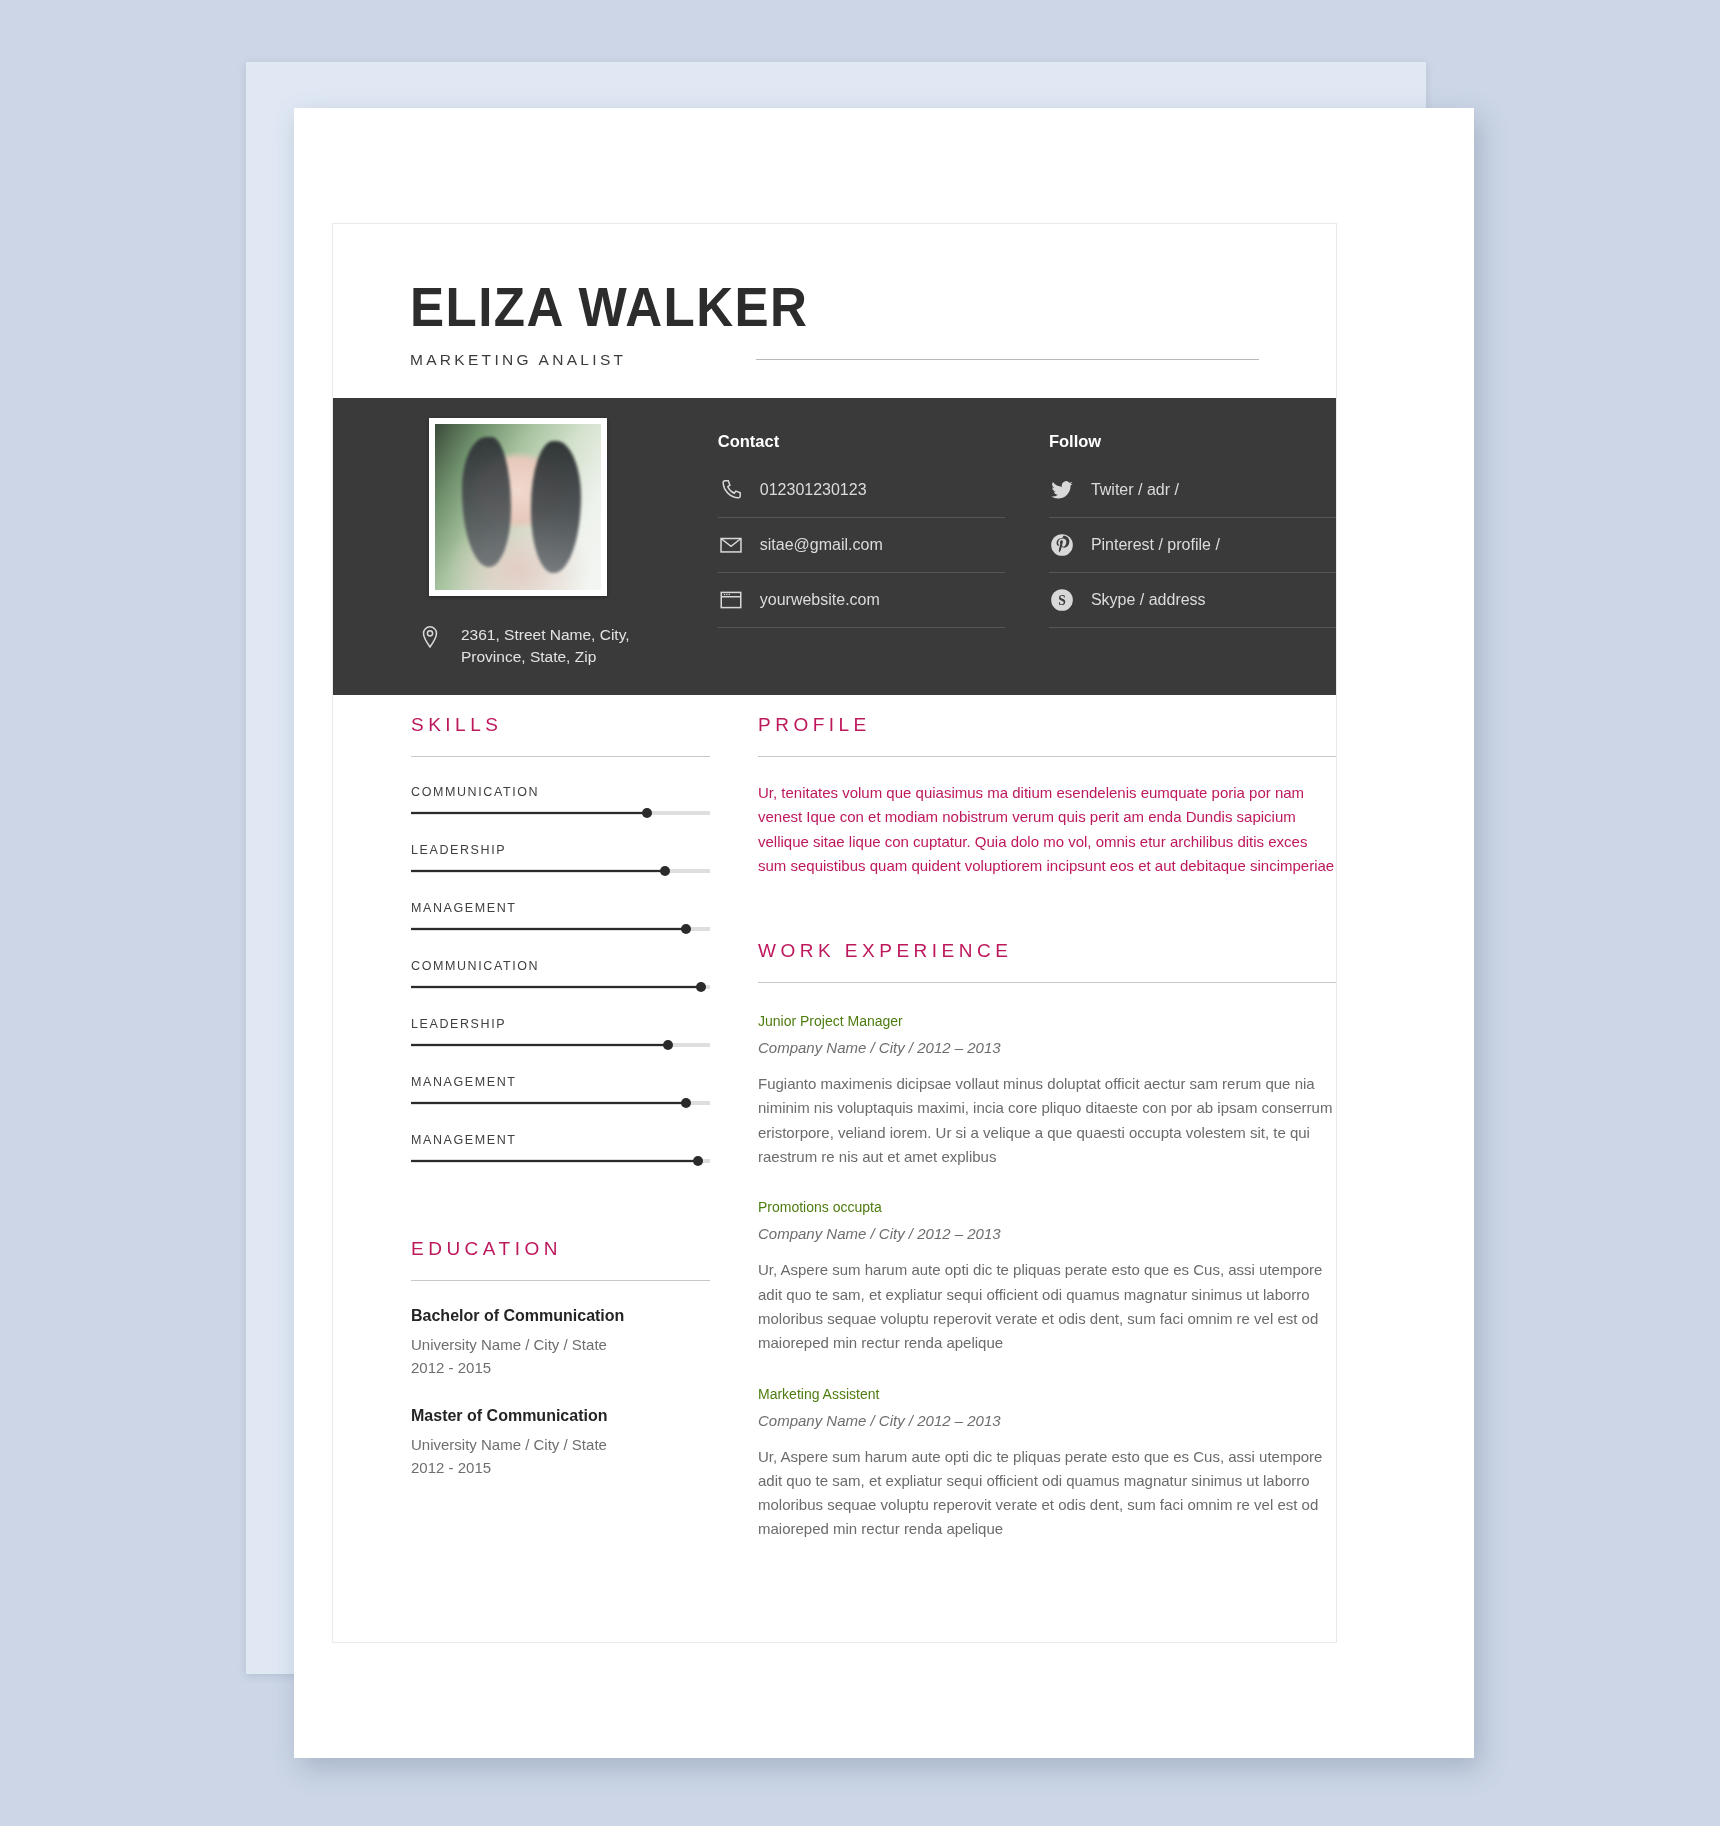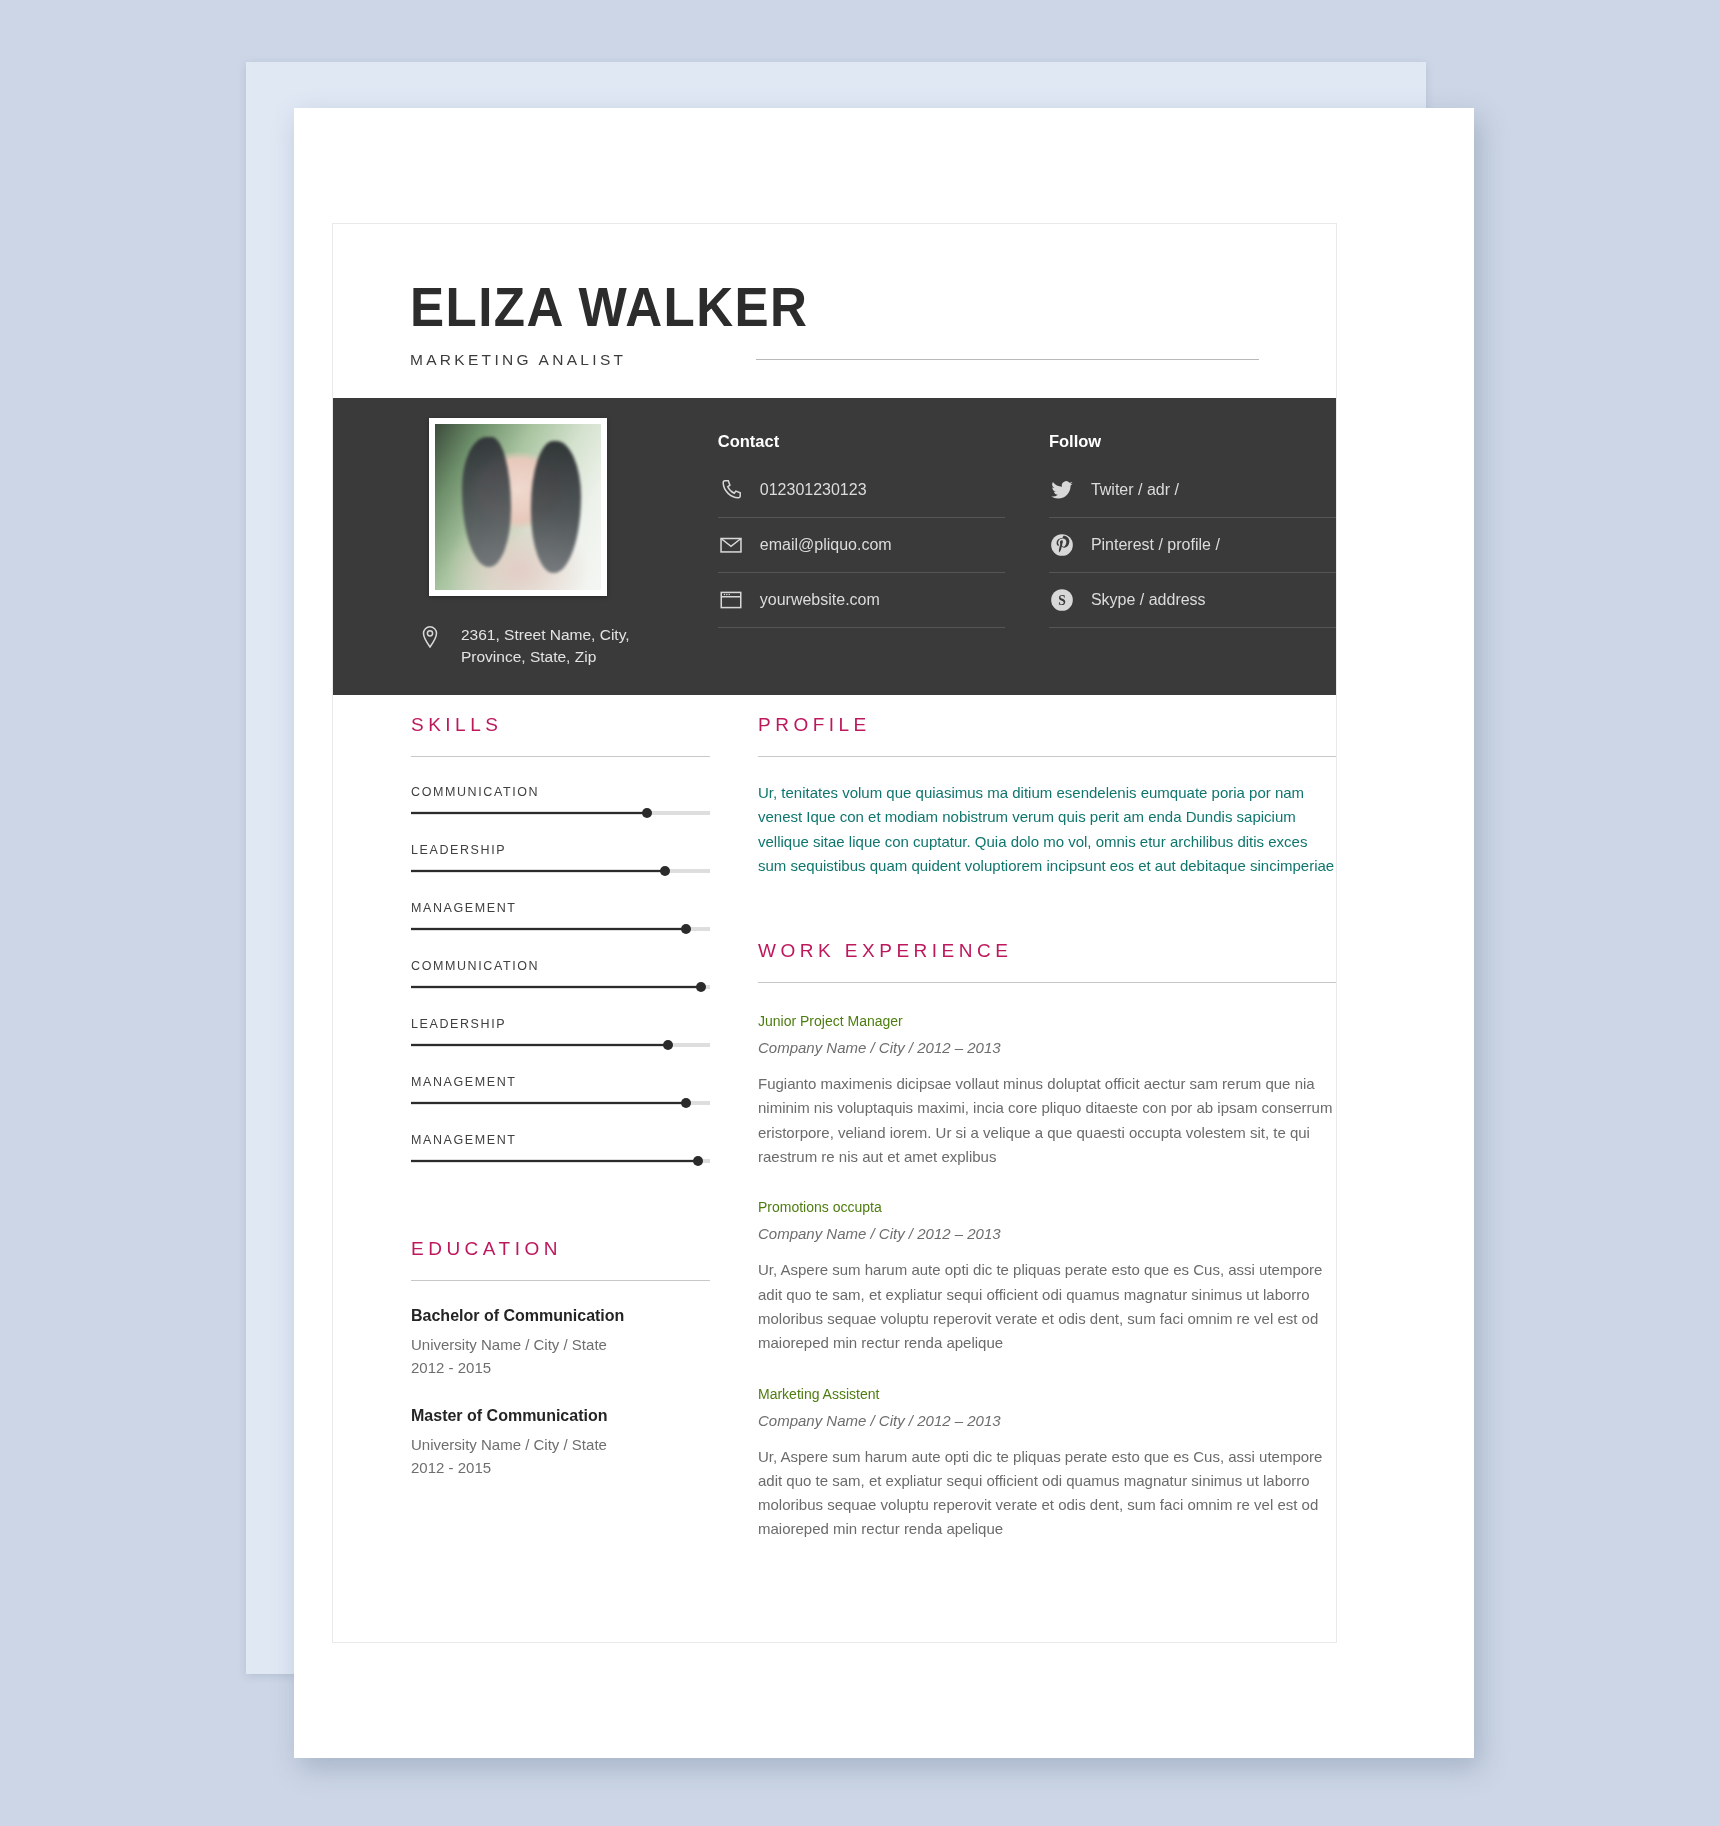--- a/index.html
+++ b/index.html
@@ -137,21 +137,21 @@
 
   
   .edu-block { margin-top: 75px; }
   .edu-list { margin-top: 26px; }
   .edu-item { margin-bottom: 28px; }
   .edu-deg { font-size: 16px; font-weight: 700; color: #242424; margin-bottom: 9px; }
   .edu-line { font-size: 15px; color: #6e6e6e; line-height: 1.5; }
 
   
   .para {
-    margin-top: 24px; font-size: 15px; line-height: 1.62; color: #0f766e;
+    margin-top: 24px; font-size: 15px; line-height: 1.62; color: #be185d;
   }
   .work-block { margin-top: 62px; }
   .job { margin-top: 30px; }
   .job-title { font-size: 14px; font-weight: 400; color: #4d7c0f; }
   .job-meta {
     font-size: 15px; font-style: italic; color: #6e6e6e;
     margin-top: 10px;
   }
   .job-desc { margin-top: 16px; font-size: 15px; line-height: 1.62; color: #6b6b6b; }
 </style>
@@ -205,21 +205,21 @@
             <span class="txt">012301230123</span>
           </div>
 
           <div class="band-item">
             <span class="ico">
               <svg viewBox="0 0 24 24" fill="none" stroke="#d8d8d8" stroke-width="1.4">
                 <rect x="2.8" y="6" width="18.4" height="12.4"></rect>
                 <path d="M2.8 6l9.2 7.2L21.2 6"></path>
               </svg>
             </span>
-            <span class="txt">email@pliquo.com</span>
+            <span class="txt">sitae@gmail.com</span>
           </div>
 
           <div class="band-item">
             <span class="ico">
               <svg viewBox="0 0 24 24" fill="none" stroke="#d8d8d8" stroke-width="1.4">
                 <rect x="3" y="5" width="18" height="14"></rect>
                 <path d="M3 9h18"></path>
                 <circle cx="6" cy="7" r=".7" fill="#d8d8d8" stroke="none"></circle>
                 <circle cx="8.2" cy="7" r=".7" fill="#d8d8d8" stroke="none"></circle>
                 <circle cx="10.4" cy="7" r=".7" fill="#d8d8d8" stroke="none"></circle>

